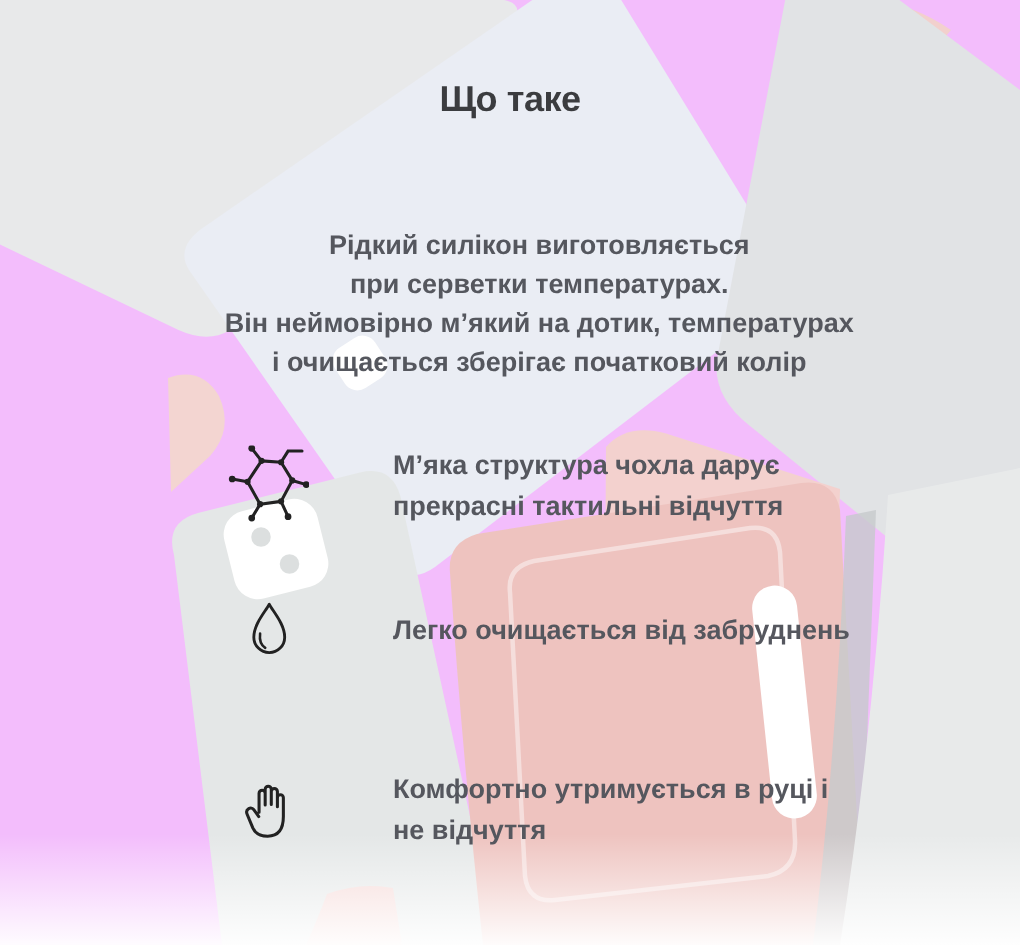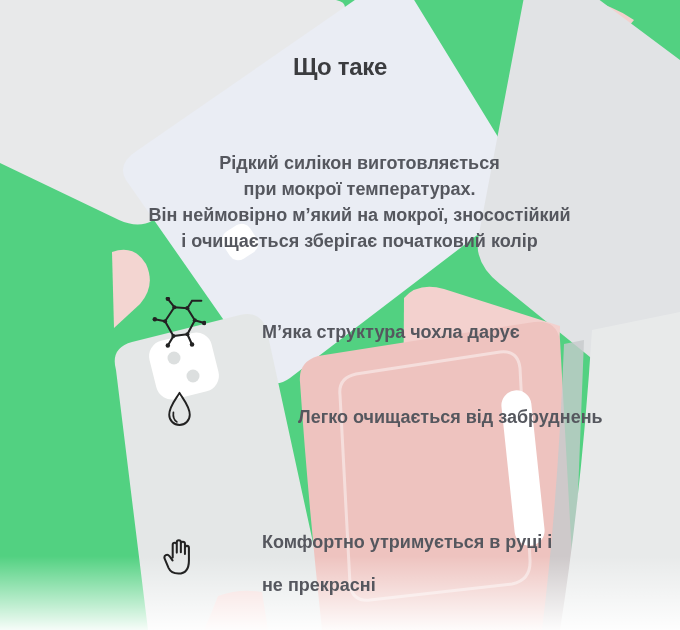--- a/index.html
+++ b/index.html
@@ -1,40 +1,40 @@
 <!DOCTYPE html>
 <html><head>
 <meta charset="utf-8">
 <style>
   html,body{margin:0;padding:0;background:#ffffff;}
   .stage{
-    position:relative;width:680px;height:630px;overflow:hidden;background:#22c55e;
+    position:relative;width:680px;height:630px;overflow:hidden;background:#f0abfc;
     font-family:"Liberation Sans", sans-serif;
   }
   .bg{position:absolute;left:0;top:0;width:680px;height:630px;}
   .title-block{
     position:absolute;left:0;top:50px;width:680px;text-align:center;
     color:#3b3c3f;font-weight:800;font-size:24px;line-height:33px;letter-spacing:-0.3px;
   }
   .title-block span{display:block;}
   .intro{
     position:absolute;left:0;top:150px;width:680px;text-align:center;
     color:#55575e;font-weight:700;font-size:18px;line-height:26px;
   }
   .intro span{display:block;padding-left:39px;}
   .feature{
     position:absolute;left:150px;width:430px;display:flex;align-items:center;
   }
-  .f1{top:297px;} .f2{top:388px;gap:36px;} .f3{top:513px;align-items:center;}
+  .f1{top:297px;} .f2{top:400px;} .f3{top:513px;align-items:center;}
   .ficon{width:58px;display:flex;justify-content:center;align-items:center;flex:0 0 58px;}
   .ftext{
     margin-left:54px;color:#55575e;font-weight:700;font-size:18px;line-height:27px;
     text-align:left;white-space:nowrap;
   }
-  .ftext span{display:block;margin-top:16px;}
+  .ftext span{display:block;}
   svg.glyph{display:block;}
 </style>
 </head>
 <body>
 
 <div class="stage">
 
   <svg class="bg" width="680" height="630" viewBox="0 0 680 630" xmlns="http://www.w3.org/2000/svg">
     <defs>
       <linearGradient id="fadeWhite" x1="0" y1="0" x2="0" y2="1">
@@ -74,22 +74,22 @@
     <rect x="0" y="0" width="680" height="630" fill="#ffffff" opacity="0.22"></rect>
     <rect x="0" y="556" width="680" height="74" fill="url(#fadeWhite)"></rect>
   </svg>
 
   <div class="title-block">
     <span>Що таке</span>
   </div>
 
   <div class="intro">
     <span>Рідкий силікон виготовляється</span>
-    <span>при мокрої температурах.</span>
-    <span>Він неймовірно м’який на мокрої, зносостійкий</span>
+    <span>при серветки температурах.</span>
+    <span>Він неймовірно м’який на дотик, температурах</span>
     <span>і очищається зберігає початковий колір</span>
   </div>
 
   <div class="feature f1">
     <div class="ficon">
       <svg class="glyph" width="54" height="54" viewBox="0 0 58 58" fill="none" xmlns="http://www.w3.org/2000/svg">
         <polygon points="24,11 38,12 46,25 38,40 23,42 14,26" fill="none" stroke="#222222" stroke-width="2.2" stroke-linejoin="round"></polygon>
         <path d="M24 11 L17 2 M38 12 L43 4 L53 4 M46 25 L56 28 M38 40 L43 51 M23 42 L17 52 M14 26 L3 24" stroke="#222222" stroke-width="2.2" stroke-linecap="round"></path>
         <g fill="#222222">
           <circle cx="24" cy="11" r="2.2"></circle>
@@ -101,20 +101,21 @@
           <circle cx="17" cy="2" r="2.4"></circle>
             <circle cx="56" cy="28" r="2.4"></circle>
             <circle cx="43" cy="51" r="2.4"></circle>
           <circle cx="17" cy="52" r="2.4"></circle>
             <circle cx="3" cy="24" r="2.4"></circle>
         </g>
       </svg>
     </div>
     <div class="ftext">
       <span>М’яка структура чохла дарує</span>
+      <span>прекрасні тактильні відчуття</span>
     </div>
   </div>
 
   <div class="feature f2">
     <div class="ficon">
       <svg class="glyph" width="29" height="40" viewBox="0 0 30 42" fill="none" xmlns="http://www.w3.org/2000/svg">
         <path d="M15 3 C 12 8.5 4.2 17 4.2 26 a10.8 10.8 0 0 0 21.6 0 C 25.8 17 18 8.5 15 3 Z" stroke="#222222" stroke-width="2" stroke-linejoin="round"></path>
         <path d="M8.6 23.5 q -0.9 7 3.6 10" stroke="#222222" stroke-width="1.8" stroke-linecap="round"></path>
       </svg>
     </div>
@@ -127,17 +128,17 @@
     <div class="ficon">
       <svg class="glyph" width="33" height="41" viewBox="0 0 34 42" fill="none" xmlns="http://www.w3.org/2000/svg">
         <path d="M10 22 V 9 a2.1 2.1 0 0 1 4.2 0 v 8
                  M14.2 16.5 V 6.3 a2.1 2.1 0 0 1 4.2 0 V 16.5
                  M18.4 16.7 V 7.8 a2.1 2.1 0 0 1 4.2 0 V 18
                  M22.6 18.3 v -6.2 a2.05 2.05 0 0 1 4.1 0 V 25 q 0 13.5 -10.8 13.5 q -7.6 0 -10.2 -5.8 l -3.9 -9.3 q -1.1 -2.7 1.1 -3.9 q 2.1 -1.1 3.7 1 l 3.2 4.5" stroke="#222222" stroke-width="2.1" stroke-linecap="round" stroke-linejoin="round"></path>
       </svg>
     </div>
     <div class="ftext">
       <span>Комфортно утримується в руці і</span>
-      <span>не прекрасні</span>
+      <span>не відчуття</span>
     </div>
   </div>
 
 </div>
 
 </body></html>

